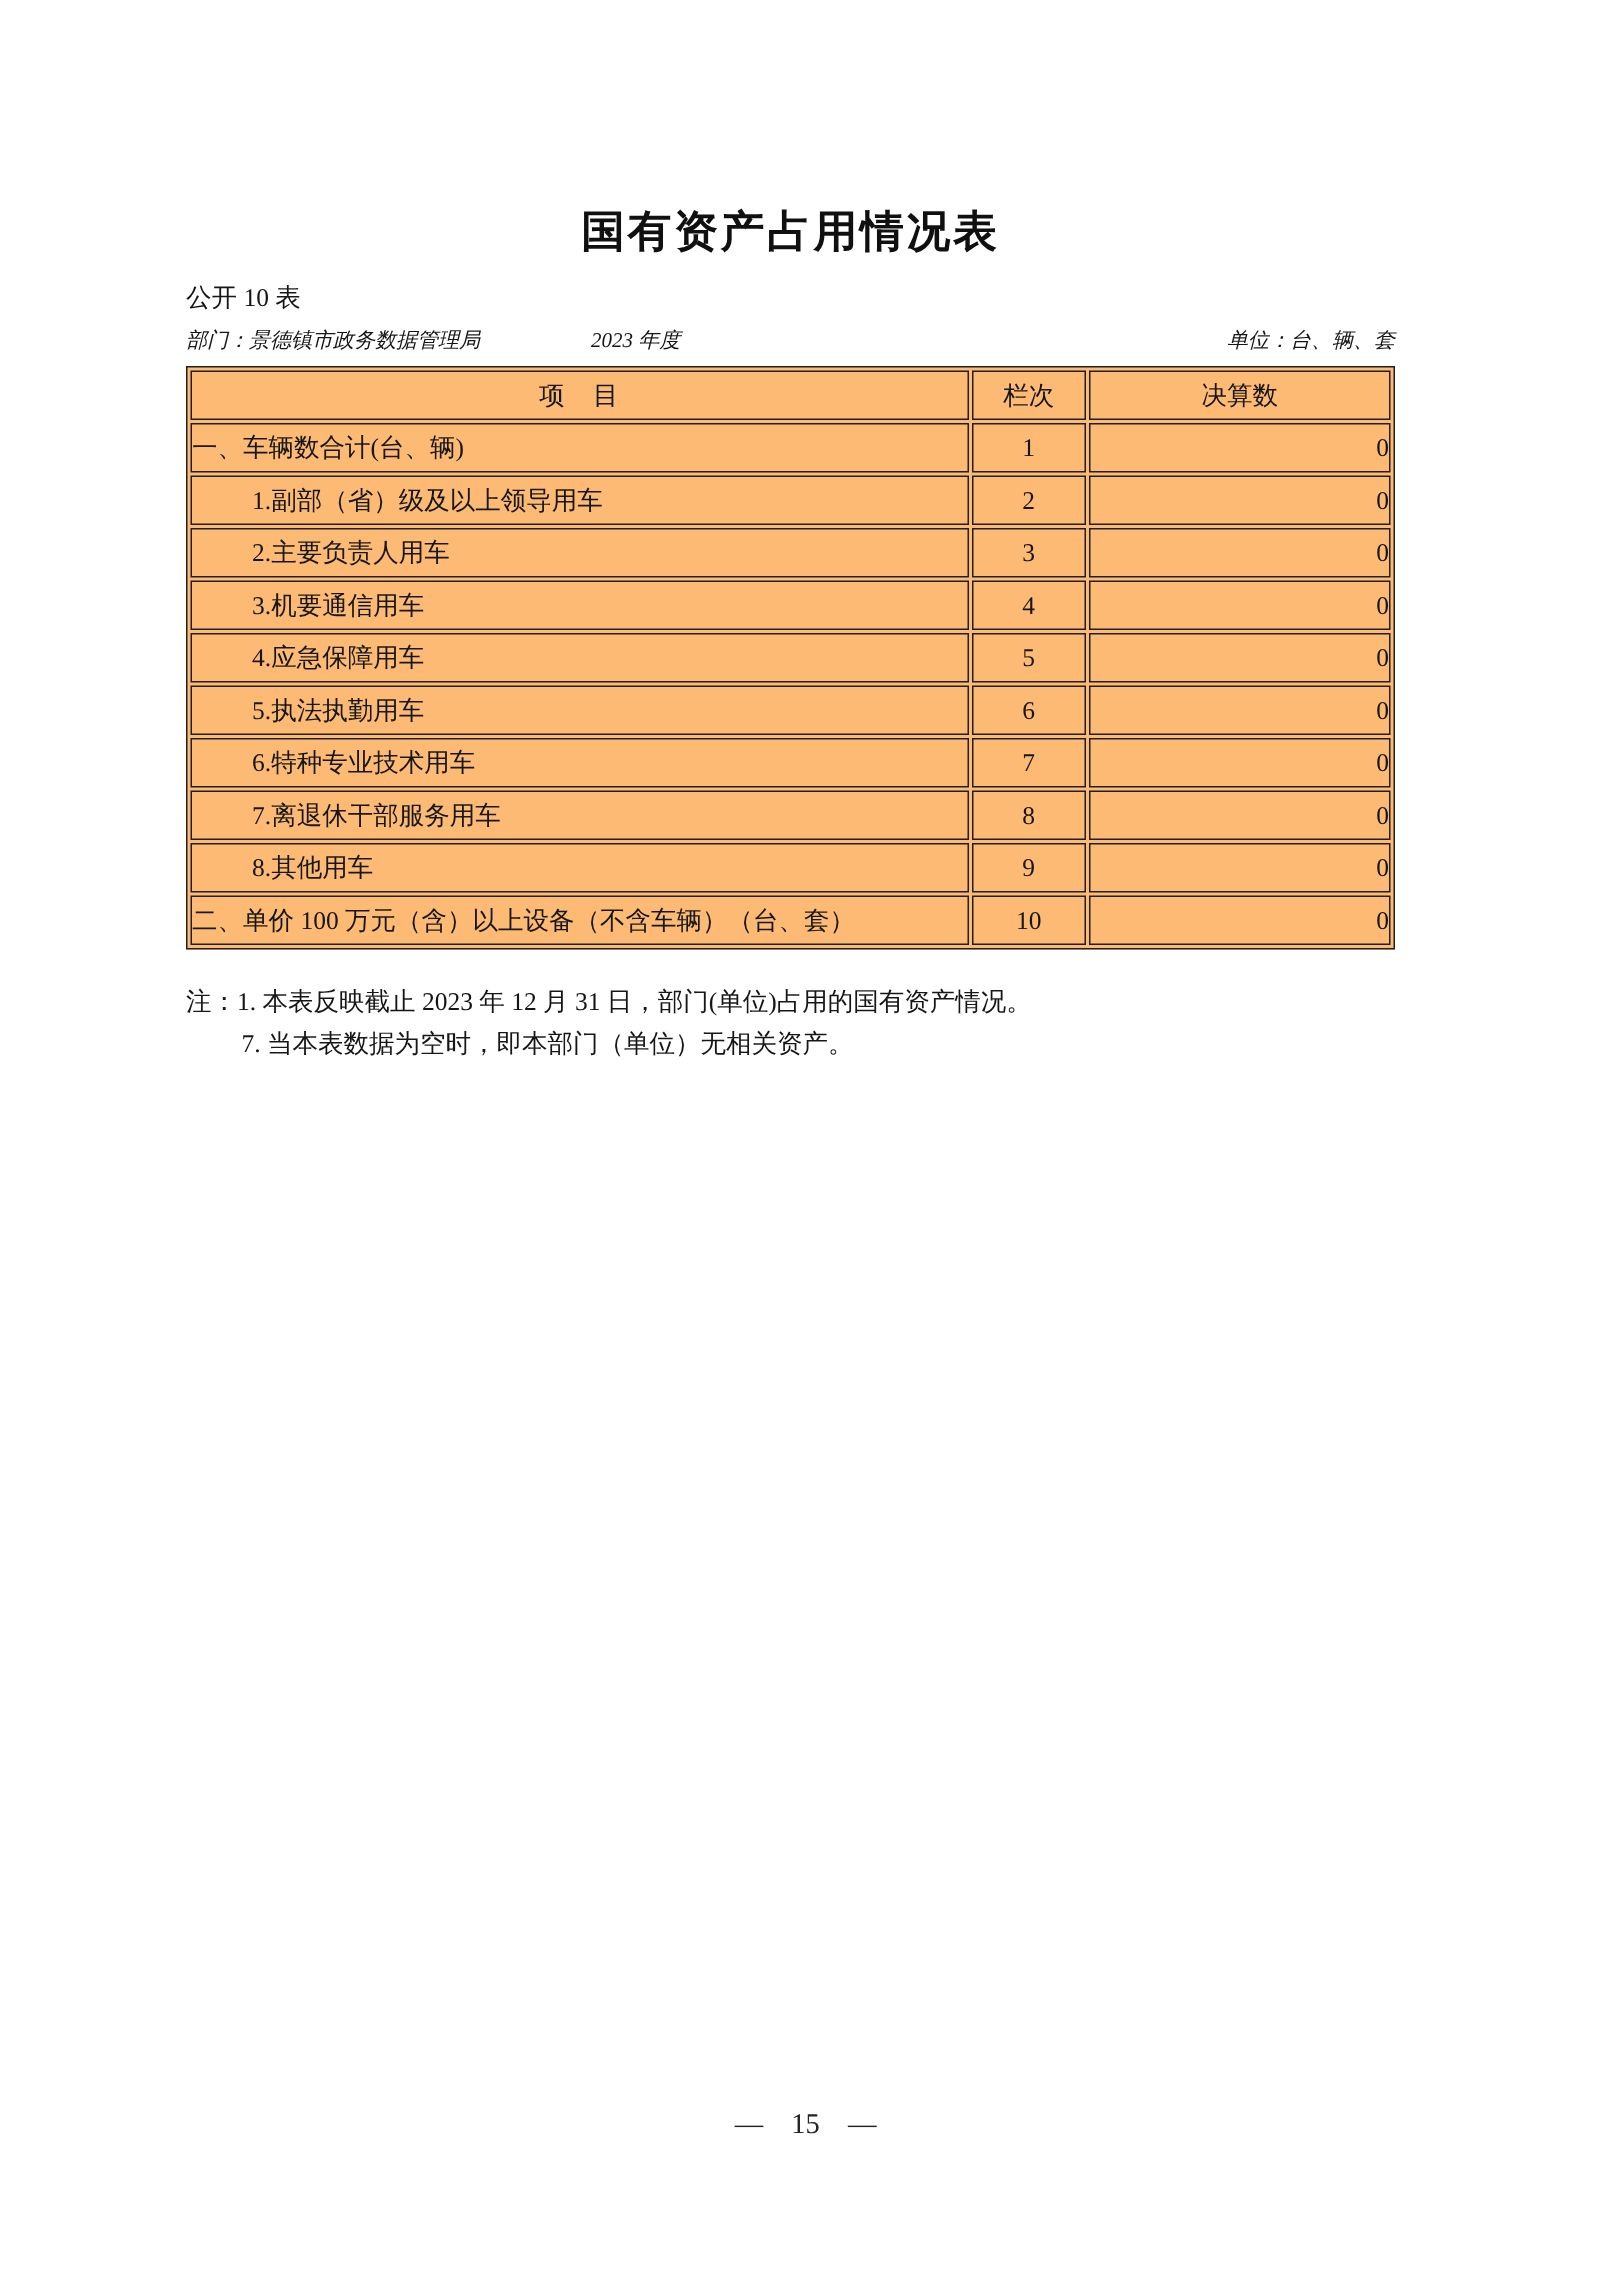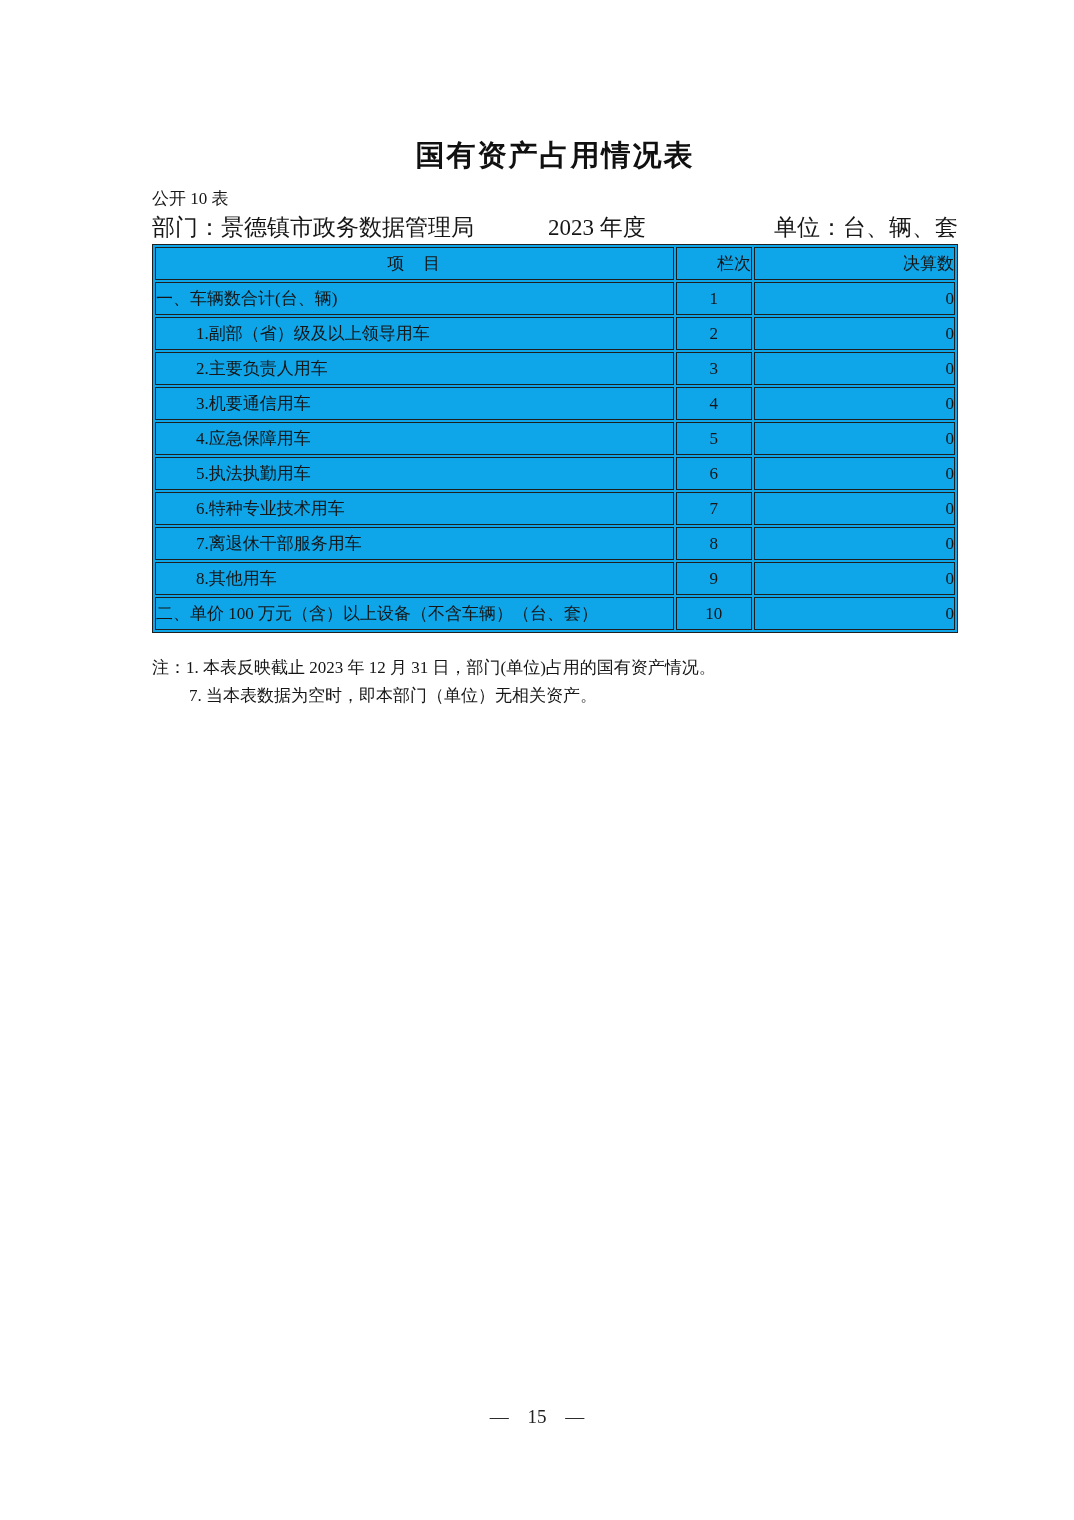--- a/index.html
+++ b/index.html
@@ -8,21 +8,21 @@
     width: 1074px;
     height: 1520px;
     background: #ffffff;
     color: #161616;
     font-family: "Liberation Serif", "DejaVu Serif", serif;
     position: relative;
     overflow: hidden;
   }
   .doc {
     position: absolute;
-    left: 152px;
+    left: 124px;
     top: 0;
     width: 806px;
   }
   .title {
     margin-top: 138px;
     text-align: center;
     font-family: "Liberation Sans", "DejaVu Sans", sans-serif;
     font-weight: 700;
     font-size: 29px;
     line-height: 34px;
@@ -32,45 +32,46 @@
   .public-label {
     margin-top: 16px;
     text-align: left;
     font-size: 17px;
     line-height: 22px;
   }
   .meta-line {
     margin-top: 6px;
     display: flex;
     align-items: baseline;
-    font-size: 23px;
+    font-size: 14px;
     line-height: 24px;
+    font-style: italic;
   }
   .meta-year { margin-left: 74px; }
   .meta-unit { margin-left: auto; }
   table.assets {
     margin-top: 4px;
     width: 806px;
     table-layout: fixed;
     border-collapse: separate;
     border-spacing: 2px;
     border: 1px solid #1f1f1f;
     font-size: 17px;
-    background: #0ea5e9;
+    background: #fdba74;
   }
   table.assets th, table.assets td {
     border: 1px solid #1f1f1f;
     height: 33px;
     font-weight: normal;
     padding: 0;
     overflow: hidden;
     white-space: nowrap;
   }
   th.h-item { text-align: center; letter-spacing: 1px; }
-  th.h-col, th.h-value { text-align: right; }
+  th.h-col, th.h-value { text-align: center; }
   td.item-cell { text-align: left; padding-left: 9px; }
   td.item-cell.indent { padding-left: 40px; }
   td.column-cell { text-align: center; }
   td.value-cell { text-align: right; padding-right: 15px; }
   .notes {
     margin-top: 21px;
     font-size: 17px;
     line-height: 28px;
   }
   .note-line { white-space: nowrap; }

